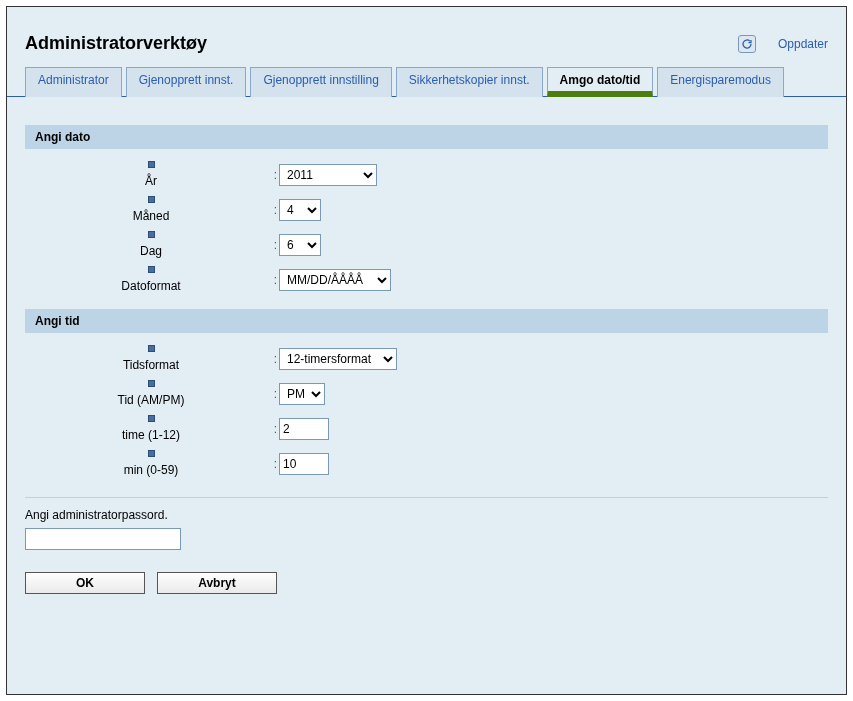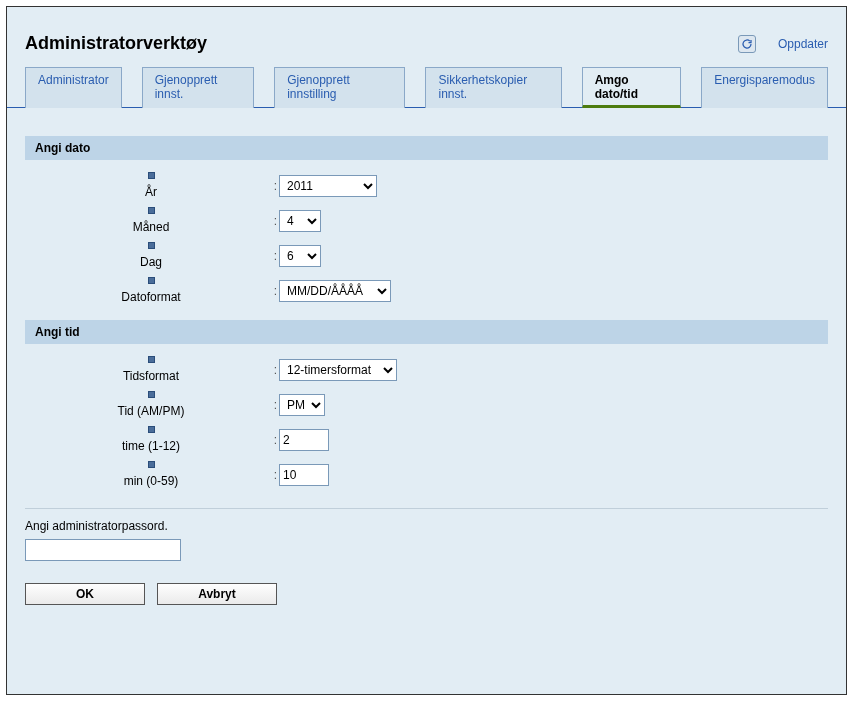--- a/index.html
+++ b/index.html
@@ -44,37 +44,37 @@
     background: #dde7f0;
     display: flex;
     align-items: center;
     justify-content: center;
   }
   .refresh-icon svg { width: 12px; height: 12px; }
   .tabs {
     display: flex;
     padding: 0 18px;
     border-bottom: 1px solid #2a5db0;
-    gap: 20px;
+    gap: 4px;
   }
   .tab {
     padding: 5px 12px 4px 12px;
     border: 1px solid #8aa8c8;
     border-bottom: none;
     background: #d3e2ed;
     color: #2a5db0;
     cursor: pointer;
     position: relative;
     top: 1px;
   }
   .tab.active {
     background: #e2edf4;
     color: #000;
     font-weight: bold;
-    border-bottom: 3px solid #4d7c0f;
+    border-bottom: 6px solid #4d7c0f;
   }
   .content { padding: 28px 18px 18px 18px; }
   .section-header {
     background: #bdd4e7;
     font-weight: bold;
     padding: 5px 10px;
     margin-bottom: 8px;
   }
   .form-row {
     display: flex;

